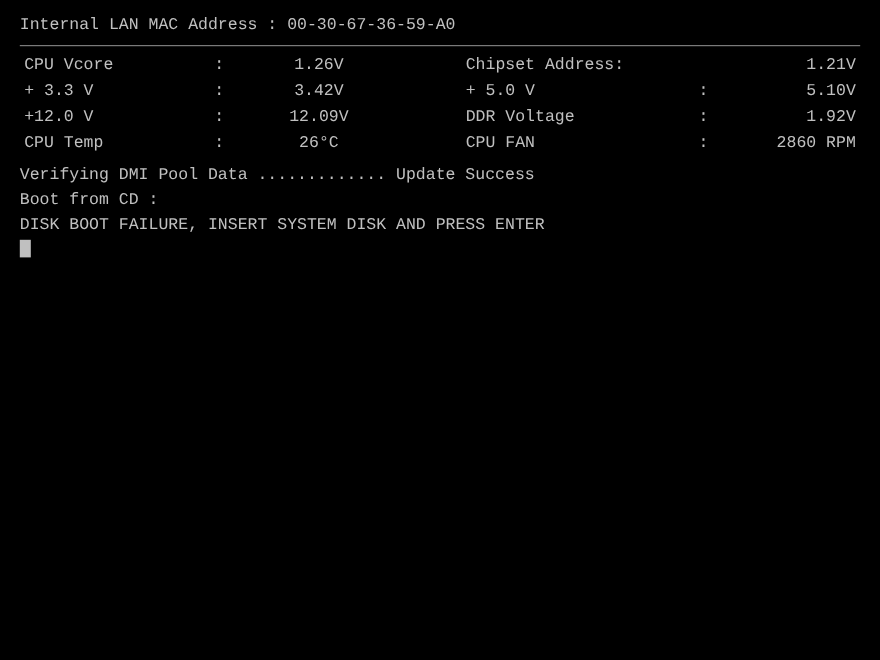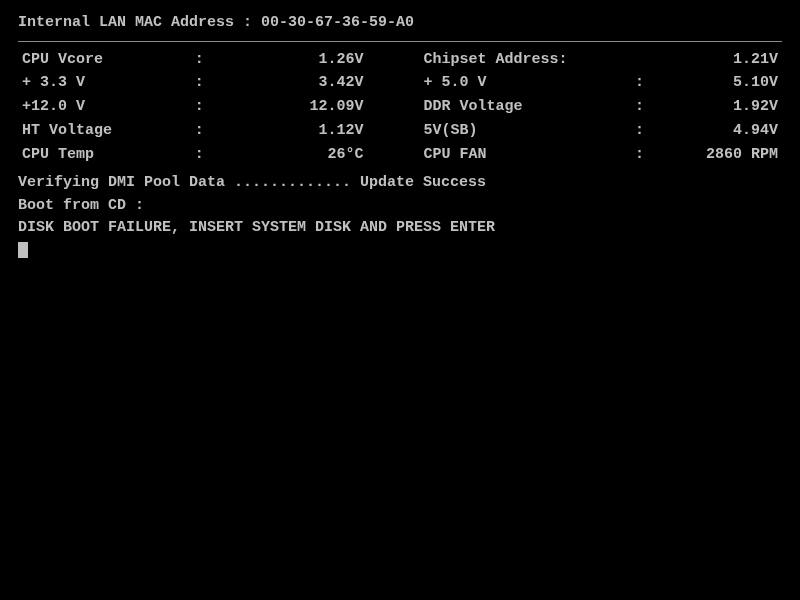--- a/index.html
+++ b/index.html
@@ -17,21 +17,20 @@
       color: #c0c0c0;
       font-size: 15px;
       line-height: 1.45;
     }
 
     .screen {
       width: 800px;
       height: 600px;
       background-color: #000000;
       padding: 12px 18px;
-      font-weight: bold;
     }
 
     .header-section {
       margin-bottom: 6px;
     }
 
     .divider {
       border: none;
       border-top: 1px solid #888;
       margin: 6px 0;
@@ -56,21 +55,21 @@
       text-align: left;
     }
 
     .colon-col {
       width: 20px;
       text-align: center;
     }
 
     .value-col {
       width: 120px;
-      text-align: right;
+      text-align: center;
     }
 
     .spacer-col {
       width: 40px;
     }
 
     .label-col2 {
       width: 160px;
       text-align: left;
     }
@@ -144,29 +143,20 @@
         <tr>
           <td class="label-col">+12.0 V</td>
           <td class="colon-col">:</td>
           <td class="value-col">12.09V</td>
           <td class="spacer-col"></td>
           <td class="label-col2">DDR Voltage</td>
           <td class="colon-col2">:</td>
           <td class="value-col2">1.92V</td>
         </tr>
         <tr>
-          <td class="label-col">HT Voltage</td>
-          <td class="colon-col">:</td>
-          <td class="value-col">1.12V</td>
-          <td class="spacer-col"></td>
-          <td class="label-col2">5V(SB)</td>
-          <td class="colon-col2">:</td>
-          <td class="value-col2">4.94V</td>
-        </tr>
-        <tr>
           <td class="label-col">CPU Temp</td>
           <td class="colon-col">:</td>
           <td class="value-col">26°C</td>
           <td class="spacer-col"></td>
           <td class="label-col2">CPU FAN</td>
           <td class="colon-col2">:</td>
           <td class="value-col2">2860 RPM</td>
         </tr>
       </tbody>
   </table>

